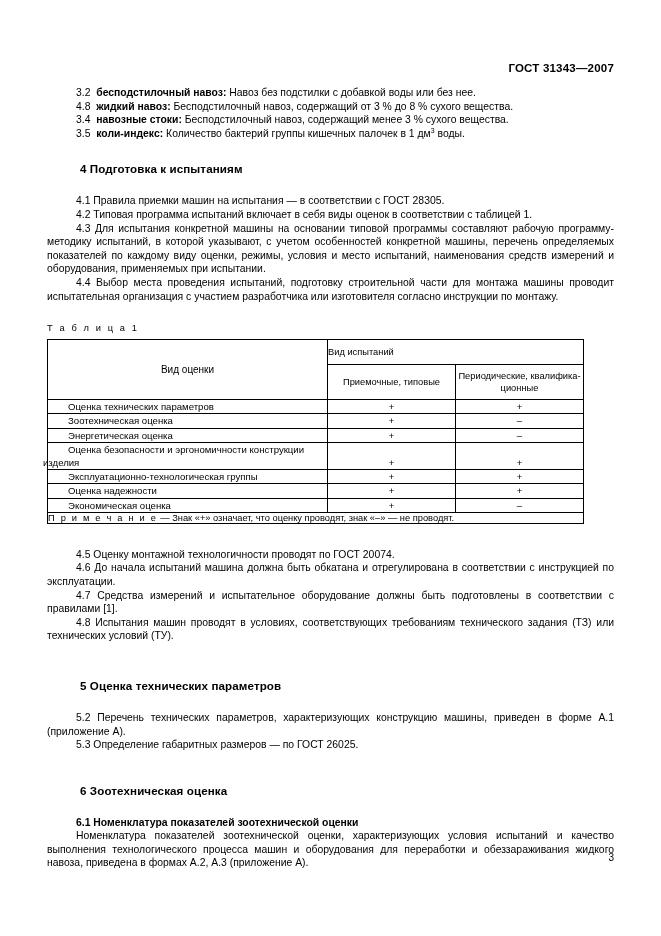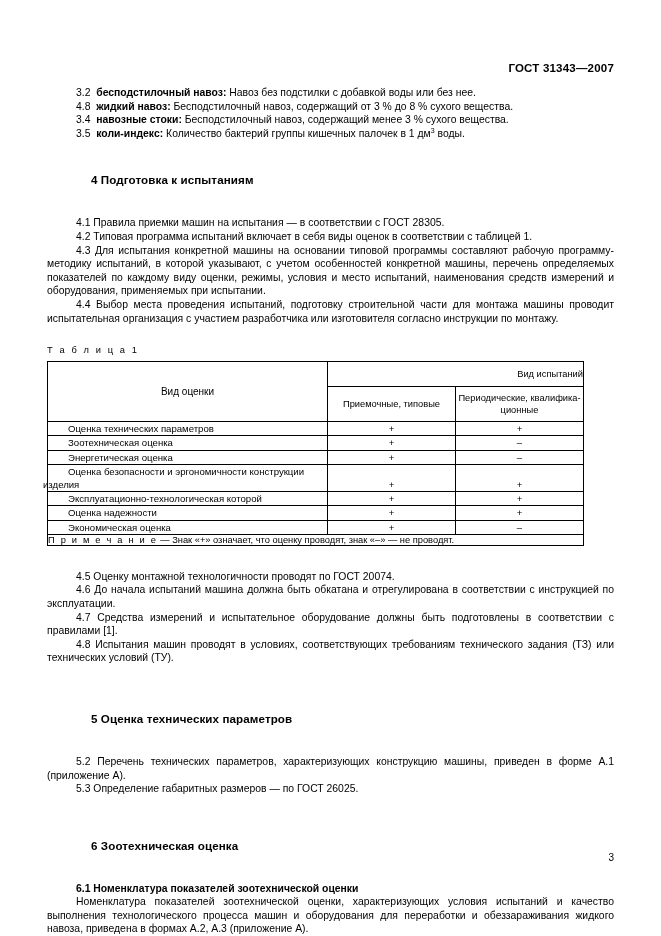--- a/index.html
+++ b/index.html
@@ -43,21 +43,21 @@
     text-align: justify;
     text-justify: inter-word;
   }
   p.ind {
     text-indent: 29px;
   }
   .b { font-weight: bold; }
   sup { font-size: 7px; vertical-align: super; line-height: 0; }
 
   h2.sec {
-    margin: 15px;
+    margin: 4px;
     font-size: 11.6px;
     font-weight: bold;
     line-height: 14px;
     text-indent: 29px;
     letter-spacing: 0.1px;
   }
   h3.subsec {
     margin: 0;
     font-size: 10.4px;
     font-weight: bold;
@@ -89,21 +89,21 @@
     vertical-align: middle;
     font-weight: normal;
   }
   th.hcol {
     text-align: center;
     vertical-align: middle;
     height: 58px;
     font-size: 10px;
   }
   th.hspan {
-    text-align: right;
+    text-align: left;
     height: 24px;
     font-size: 9.3px;
   }
   th.hsub {
     text-align: center;
     height: 34px;
     font-size: 9.3px;
     line-height: 12px;
     padding: 0 4px;
   }
@@ -202,21 +202,21 @@
         <tr>
           <td class="namecell nb-top nb-bot" style="height:26.4px">
             <div class="inner">Оценка безопасности и эргономичности конструкции</div>
             <div style="text-indent:0;margin-left:-5px">изделия</div>
           </td>
           <td class="mark nb-top nb-bot" style="vertical-align:bottom">+</td>
           <td class="mark nb-top nb-bot" style="vertical-align:bottom">+</td>
         </tr>
         <tr>
           <td class="namecell nb-top nb-bot">
-              <div class="inner">Эксплуатационно-технологическая которой</div>
+              <div class="inner">Эксплуатационно-технологическая группы</div>
             </td>
           <td class="mark nb-top nb-bot">+</td>
           <td class="mark nb-top nb-bot">+</td>
         </tr>
         <tr>
           <td class="namecell nb-top nb-bot">
               <div class="inner">Оценка надежности</div>
             </td>
           <td class="mark nb-top nb-bot">+</td>
           <td class="mark nb-top nb-bot">+</td>

